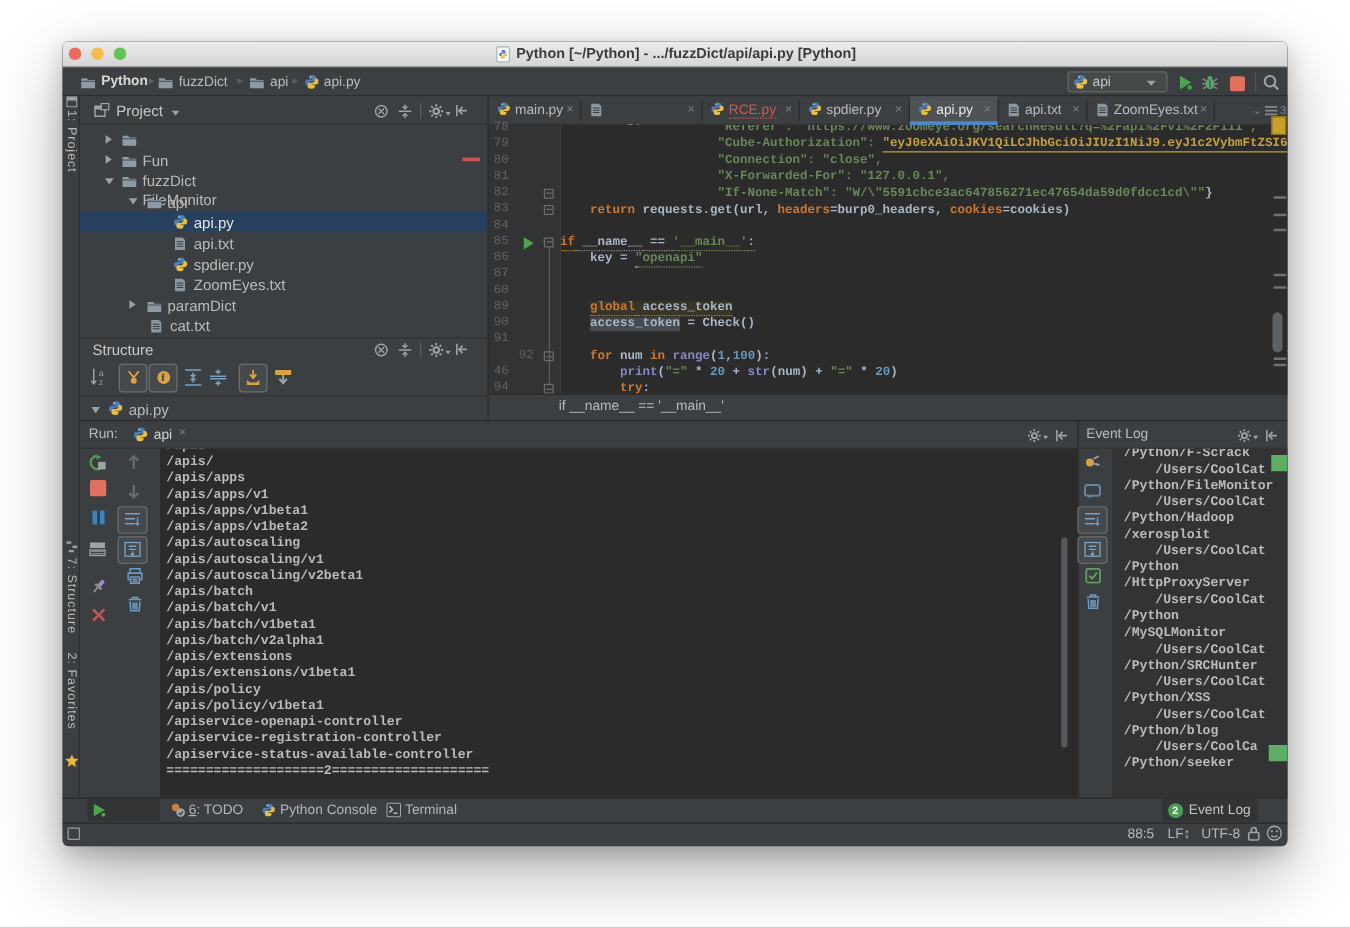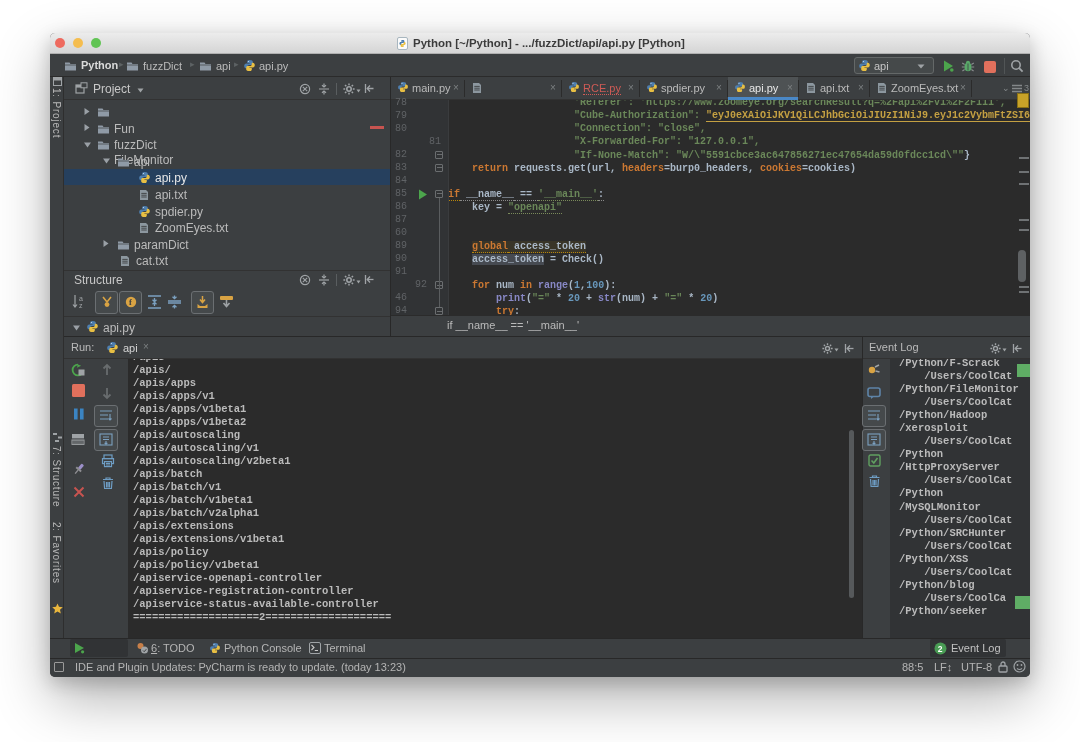--- a/index.html
+++ b/index.html
@@ -339,21 +339,21 @@
       <g stroke="#84888a" stroke-width="1.3">
         <path d="M0 1.5 H10 M0 4.5 H10 M0 7.5 H10"></path>
       </g>
     </svg>
 <div class="abs" style="left:974px;top:50px;font-size:9px;color:#84888a;">3</div>
 <div class="abs" style="left:341px;top:67px;width:57px;height:215px;background:#313335;"></div>
 <div class="abs" style="left:398px;top:67px;width:1px;height:215px;background:#3a3c3e;"></div>
 <div class="abs" style="left:341px;top:63.8px;width:16px;text-align:right;font-family:'Liberation Mono',monospace;font-size:10px;color:#606366;">78</div>
 <div class="abs" style="left:341px;top:76.8px;width:16px;text-align:right;font-family:'Liberation Mono',monospace;font-size:10px;color:#606366;">79</div>
 <div class="abs" style="left:341px;top:89.9px;width:16px;text-align:right;font-family:'Liberation Mono',monospace;font-size:10px;color:#606366;">80</div>
-<div class="abs" style="left:341px;top:102.9px;width:16px;text-align:right;font-family:'Liberation Mono',monospace;font-size:10px;color:#606366;margin-left:34px;">81</div>
+<div class="abs" style="left:341px;top:102.9px;width:16px;text-align:right;font-family:'Liberation Mono',monospace;font-size:10px;color:#606366;">81</div>
 <div class="abs" style="left:341px;top:116.0px;width:16px;text-align:right;font-family:'Liberation Mono',monospace;font-size:10px;color:#606366;">82</div>
 <div class="abs" style="left:341px;top:129.0px;width:16px;text-align:right;font-family:'Liberation Mono',monospace;font-size:10px;color:#606366;">83</div>
 <div class="abs" style="left:341px;top:142.0px;width:16px;text-align:right;font-family:'Liberation Mono',monospace;font-size:10px;color:#606366;">84</div>
 <div class="abs" style="left:341px;top:155.1px;width:16px;text-align:right;font-family:'Liberation Mono',monospace;font-size:10px;color:#606366;">85</div>
 <div class="abs" style="left:341px;top:168.1px;width:16px;text-align:right;font-family:'Liberation Mono',monospace;font-size:10px;color:#606366;">86</div>
 <div class="abs" style="left:341px;top:181.2px;width:16px;text-align:right;font-family:'Liberation Mono',monospace;font-size:10px;color:#606366;">87</div>
 <div class="abs" style="left:341px;top:194.2px;width:16px;text-align:right;font-family:'Liberation Mono',monospace;font-size:10px;color:#606366;">60</div>
 <div class="abs" style="left:341px;top:207.2px;width:16px;text-align:right;font-family:'Liberation Mono',monospace;font-size:10px;color:#606366;">89</div>
 <div class="abs" style="left:341px;top:220.3px;width:16px;text-align:right;font-family:'Liberation Mono',monospace;font-size:10px;color:#606366;">90</div>
 <div class="abs" style="left:341px;top:233.3px;width:16px;text-align:right;font-family:'Liberation Mono',monospace;font-size:10px;color:#606366;">91</div>
@@ -618,21 +618,20 @@
     </svg>
 <div class="abs" style="left:274px;top:608.5px;font-size:11px;color:#b5b5b5;">Terminal</div>
 <div class="abs" style="left:880px;top:606px;width:76px;height:18px;background:#313335;border-radius:2px;"></div>
 <svg class="abs" style="left:884px;top:608.5px" width="13" height="13" viewBox="0 0 13 13">
       <circle cx="6.5" cy="6.5" r="6" fill="#499c54"></circle>
       <text x="3.8" y="9.5" font-size="8.5" font-weight="bold" fill="#fff" font-family="Liberation Sans">2</text>
     </svg>
 <div class="abs" style="left:901px;top:608.5px;font-size:11px;color:#c3c3c3;">Event Log</div>
 <div class="abs" style="left:0;top:625px;width:980px;height:19px;background:#3c3f41;border-top:1px solid #282828;"></div>
 <div class="abs" style="left:4px;top:629px;width:10px;height:10px;border:1.2px solid #9a9a9a;border-radius:1px;"></div>
-<div class="abs" style="left:25px;top:628px;font-size:11px;color:#b5b5b5;">IDE and Plugin Updates: PyCharm is ready to update. (today 13:23)</div>
 <div class="abs" style="left:852px;top:628px;font-size:11px;color:#b5b5b5;">88:5</div>
 <div class="abs" style="left:884px;top:628px;font-size:11px;color:#b5b5b5;">LF↕</div>
 <div class="abs" style="left:911px;top:628px;font-size:11px;color:#b5b5b5;">UTF-8</div>
 <svg class="abs" style="left:948px;top:628px" width="10" height="12" viewBox="0 0 10 12">
       <rect x="1" y="5" width="8" height="6" rx="1" fill="none" stroke="#9fa3a6" stroke-width="1.3"></rect>
       <path d="M3 5 V3 A2 2 0 0 1 7 3 V5" fill="none" stroke="#9fa3a6" stroke-width="1.3"></path>
     </svg>
 <svg class="abs" style="left:963px;top:627px" width="13" height="13" viewBox="0 0 13 13">
       <circle cx="6.5" cy="6.5" r="5.5" fill="none" stroke="#9fa3a6" stroke-width="1.2"></circle>
       <circle cx="4.5" cy="5" r="0.9" fill="#9fa3a6"></circle>

